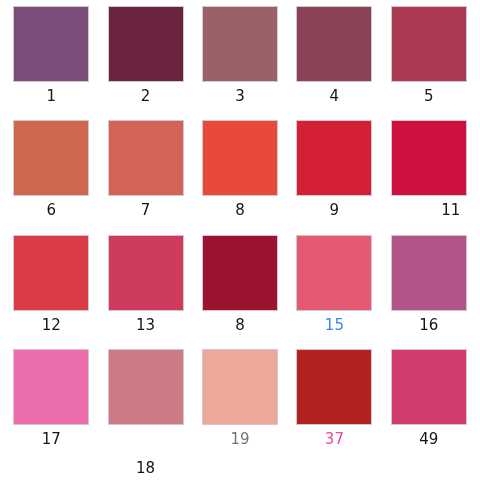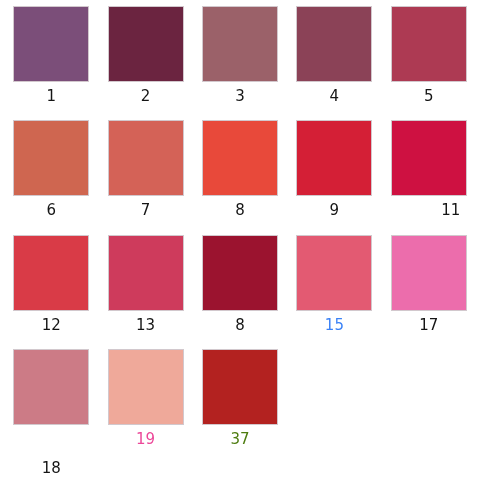--- a/index.html
+++ b/index.html
@@ -103,28 +103,36 @@
     </div>
     <div class="swatch-cell">
       <div class="swatch-chip" style="background: rgb(155, 19, 47); border-color: rgb(210, 200, 205);"></div>
       <div class="swatch-label" style="color: rgb(21, 21, 21);">8</div>
     </div>
     <div class="swatch-cell">
       <div class="swatch-chip" style="background: rgb(227, 90, 114); border-color: rgb(210, 200, 205);"></div>
       <div class="swatch-label" style="color: #3b82f6;">15</div>
     </div>
     <div class="swatch-cell">
+      <div class="swatch-chip" style="background: rgb(179, 84, 137); border-color: rgb(210, 200, 205);"></div>
+      <div class="swatch-label" style="color: rgb(21, 21, 21);">16</div>
+    </div>
+    <div class="swatch-cell">
       <div class="swatch-chip" style="background: rgb(236, 109, 172); border-color: rgb(210, 200, 205);"></div>
       <div class="swatch-label" style="color: rgb(21, 21, 21); text-align: right;">17</div>
     </div>
     <div class="swatch-cell">
       <div class="swatch-chip" style="background: rgb(204, 123, 134); border-color: rgb(210, 200, 205);"></div>
       <div class="swatch-label" style="color: rgb(21, 21, 21); margin-top: 36px;">18</div>
     </div>
     <div class="swatch-cell">
       <div class="swatch-chip" style="background: rgb(239, 169, 154); border-color: rgb(210, 200, 205);"></div>
-      <div class="swatch-label" style="color: #ec4899;">19</div>
+      <div class="swatch-label" style="color: #737373;">19</div>
     </div>
     <div class="swatch-cell">
       <div class="swatch-chip" style="background: rgb(179, 34, 32); border-color: rgb(210, 200, 205);"></div>
-      <div class="swatch-label" style="color: #4d7c0f;">37</div>
+      <div class="swatch-label" style="color: #ec4899;">37</div>
+    </div>
+    <div class="swatch-cell">
+      <div class="swatch-chip" style="background: rgb(208, 60, 108); border-color: rgb(210, 200, 205);"></div>
+      <div class="swatch-label" style="color: rgb(21, 21, 21);">49</div>
     </div>
   </div>
 
 </body></html>

